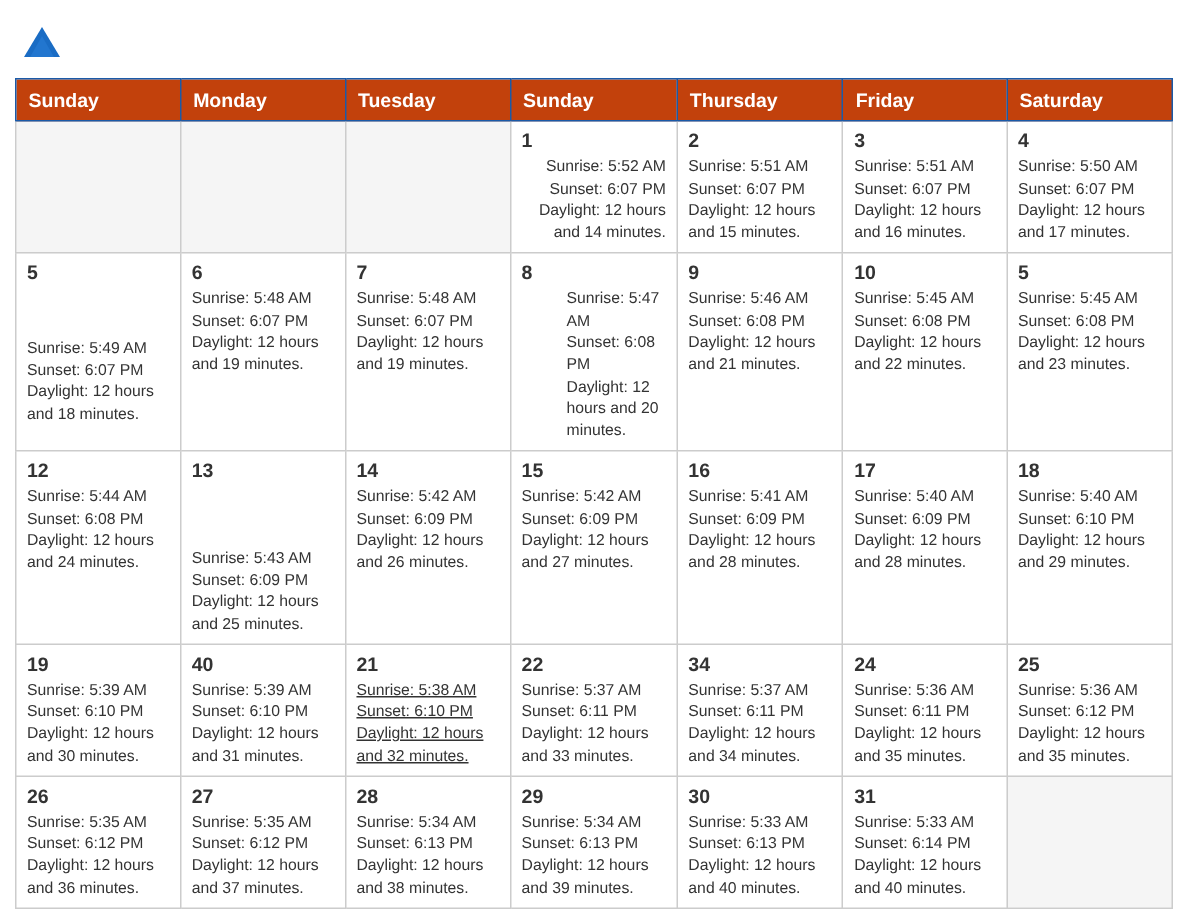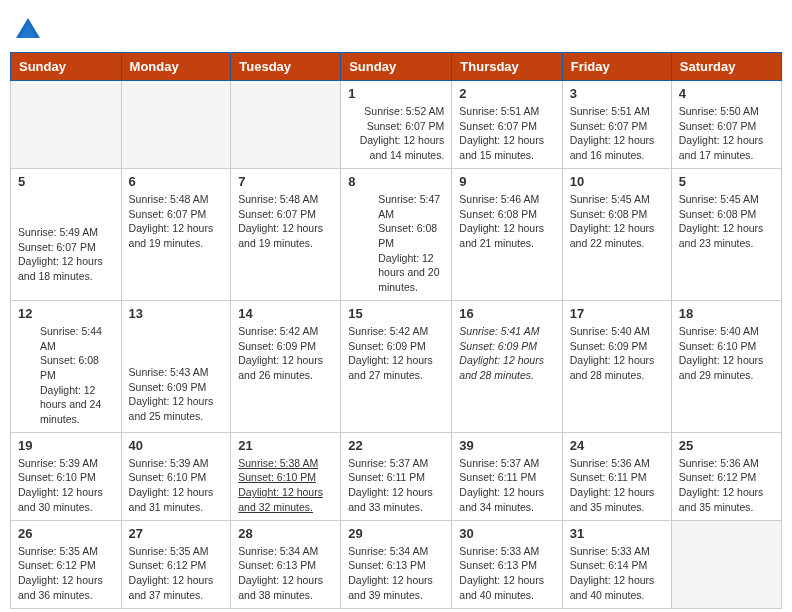--- a/index.html
+++ b/index.html
@@ -200,21 +200,21 @@
         <td>
           <span class="day-number">5</span>
           <div class="cell-text" style="white-space: pre-line;">Sunrise: 5:45 AM
 Sunset: 6:08 PM
 Daylight: 12 hours and 23 minutes.</div>
         </td>
       </tr>
       <tr class="week-row">
         <td>
           <span class="day-number">12</span>
-          <div class="cell-text" style="white-space: pre-line; margin-left: 22px;">Sunrise: 5:44 AM
+          <div class="cell-text" style="white-space: pre-line;">Sunrise: 5:44 AM
 Sunset: 6:08 PM
 Daylight: 12 hours and 24 minutes.</div>
         </td>
         <td>
           <span class="day-number">13</span>
           <div class="cell-text" style="white-space: pre-line; margin-top: 44px;">Sunrise: 5:43 AM
 Sunset: 6:09 PM
 Daylight: 12 hours and 25 minutes.</div>
         </td>
         <td>
@@ -224,21 +224,21 @@
 Daylight: 12 hours and 26 minutes.</div>
         </td>
         <td>
           <span class="day-number">15</span>
           <div class="cell-text" style="white-space: pre-line;">Sunrise: 5:42 AM
 Sunset: 6:09 PM
 Daylight: 12 hours and 27 minutes.</div>
         </td>
         <td>
           <span class="day-number">16</span>
-          <div class="cell-text" style="white-space: pre-line; font-style: italic;">Sunrise: 5:41 AM
+          <div class="cell-text" style="white-space: pre-line;">Sunrise: 5:41 AM
 Sunset: 6:09 PM
 Daylight: 12 hours and 28 minutes.</div>
         </td>
         <td>
           <span class="day-number">17</span>
           <div class="cell-text" style="white-space: pre-line;">Sunrise: 5:40 AM
 Sunset: 6:09 PM
 Daylight: 12 hours and 28 minutes.</div>
         </td>
         <td>
@@ -267,21 +267,21 @@
 Sunset: 6:10 PM
 Daylight: 12 hours and 32 minutes.</div>
         </td>
         <td>
           <span class="day-number">22</span>
           <div class="cell-text" style="white-space: pre-line;">Sunrise: 5:37 AM
 Sunset: 6:11 PM
 Daylight: 12 hours and 33 minutes.</div>
         </td>
         <td>
-          <span class="day-number">39</span>
+          <span class="day-number">34</span>
           <div class="cell-text" style="white-space: pre-line;">Sunrise: 5:37 AM
 Sunset: 6:11 PM
 Daylight: 12 hours and 34 minutes.</div>
         </td>
         <td>
           <span class="day-number">24</span>
           <div class="cell-text" style="white-space: pre-line;">Sunrise: 5:36 AM
 Sunset: 6:11 PM
 Daylight: 12 hours and 35 minutes.</div>
         </td>

